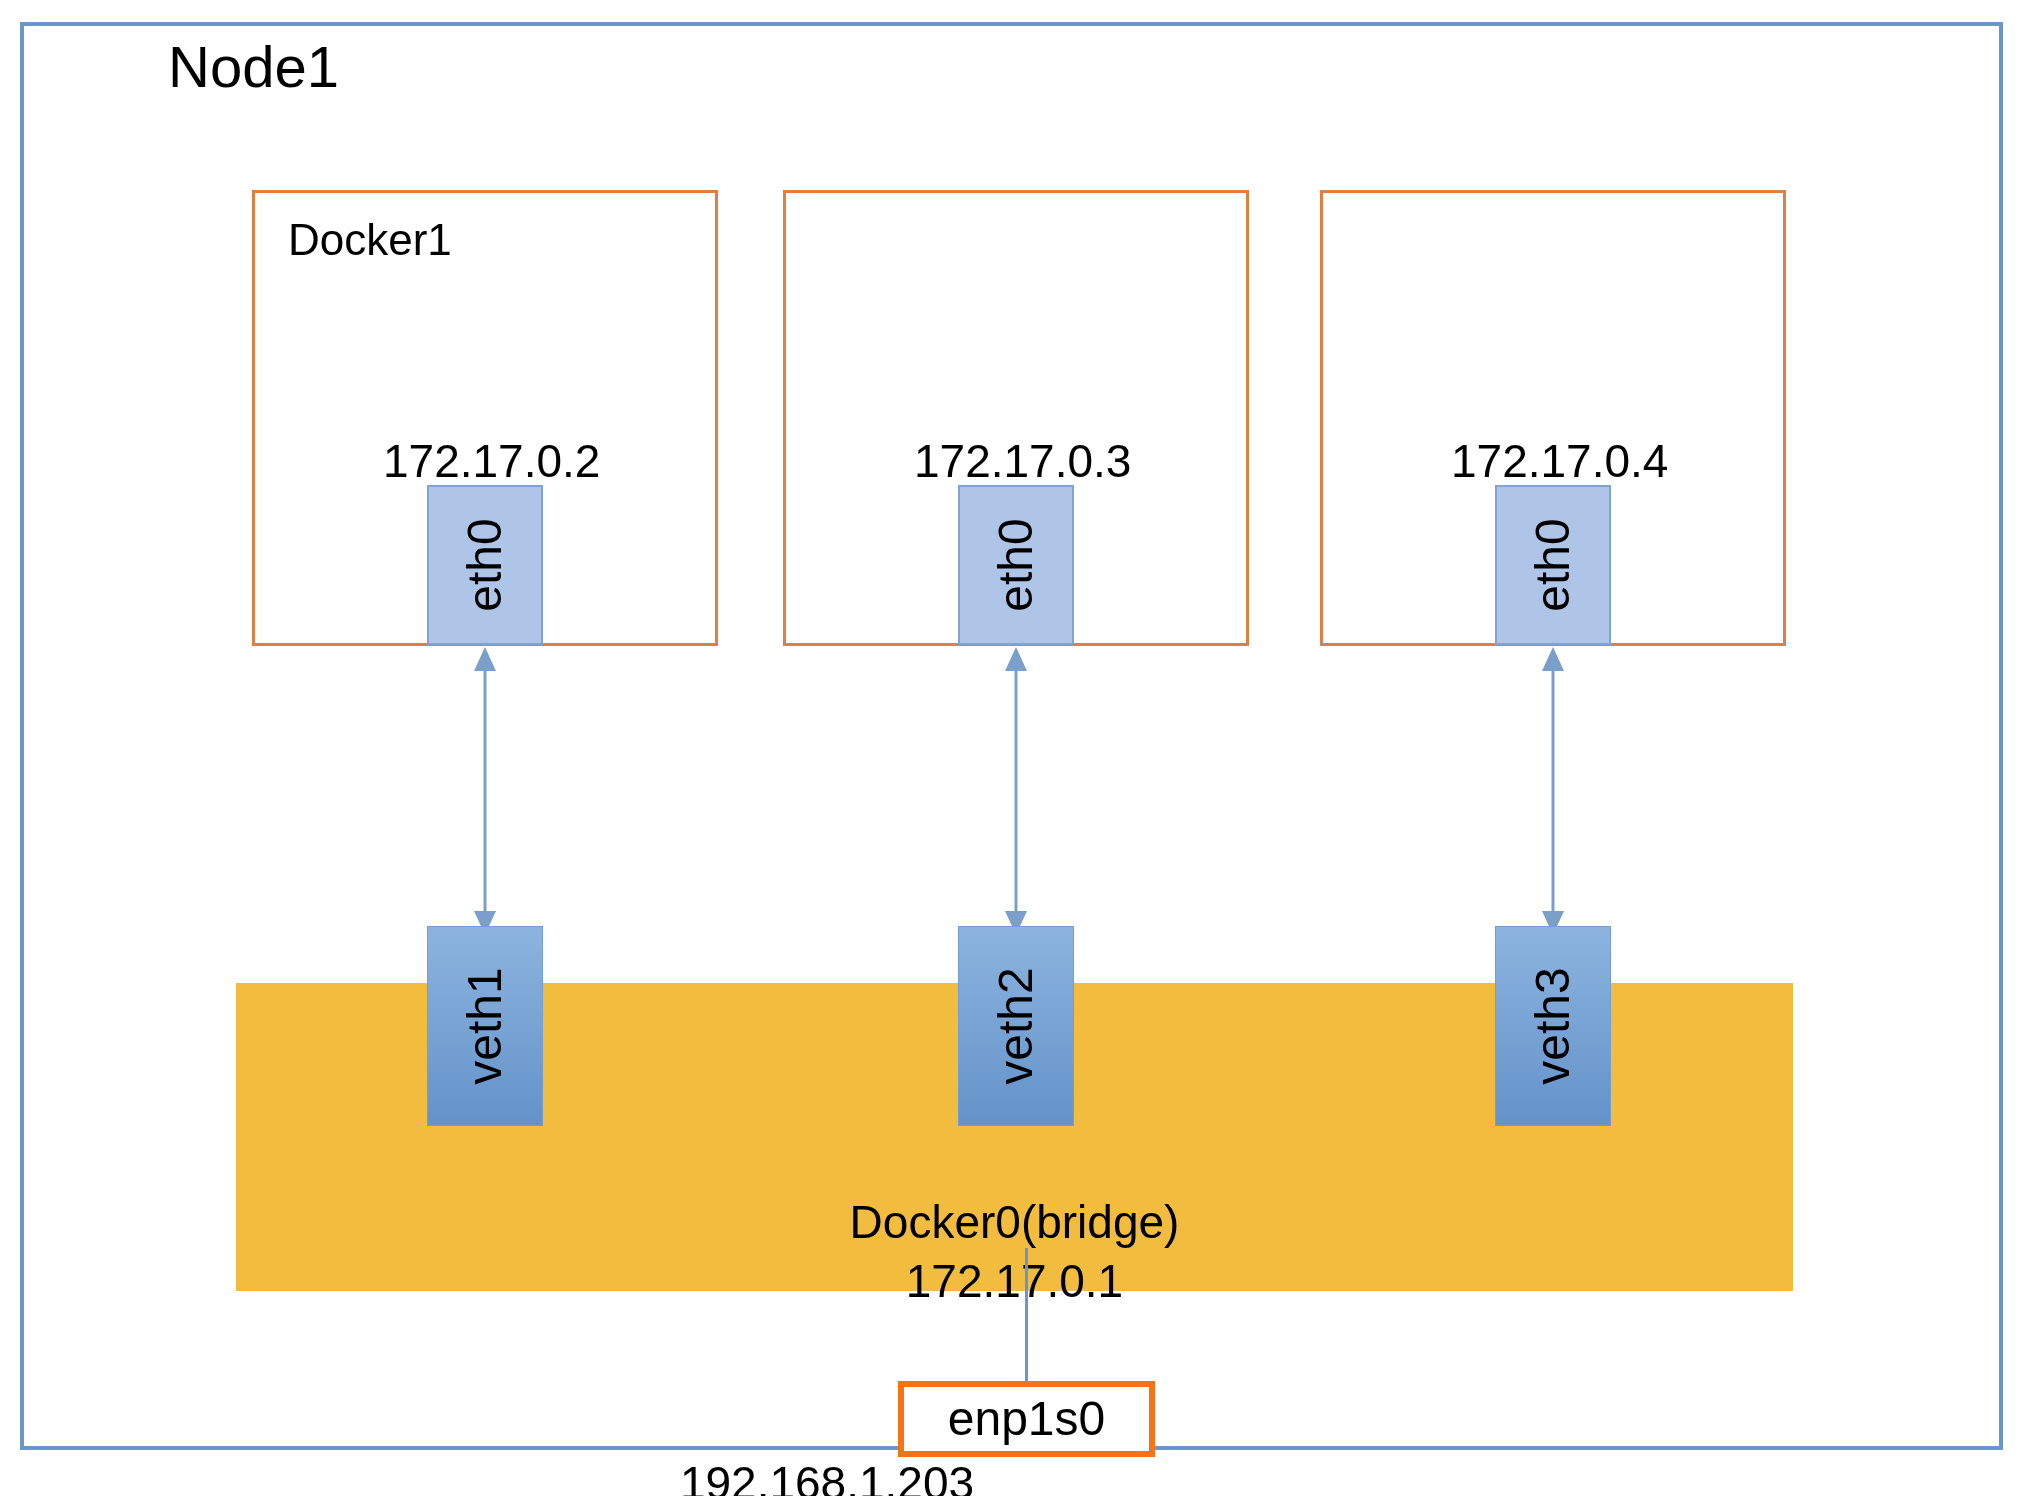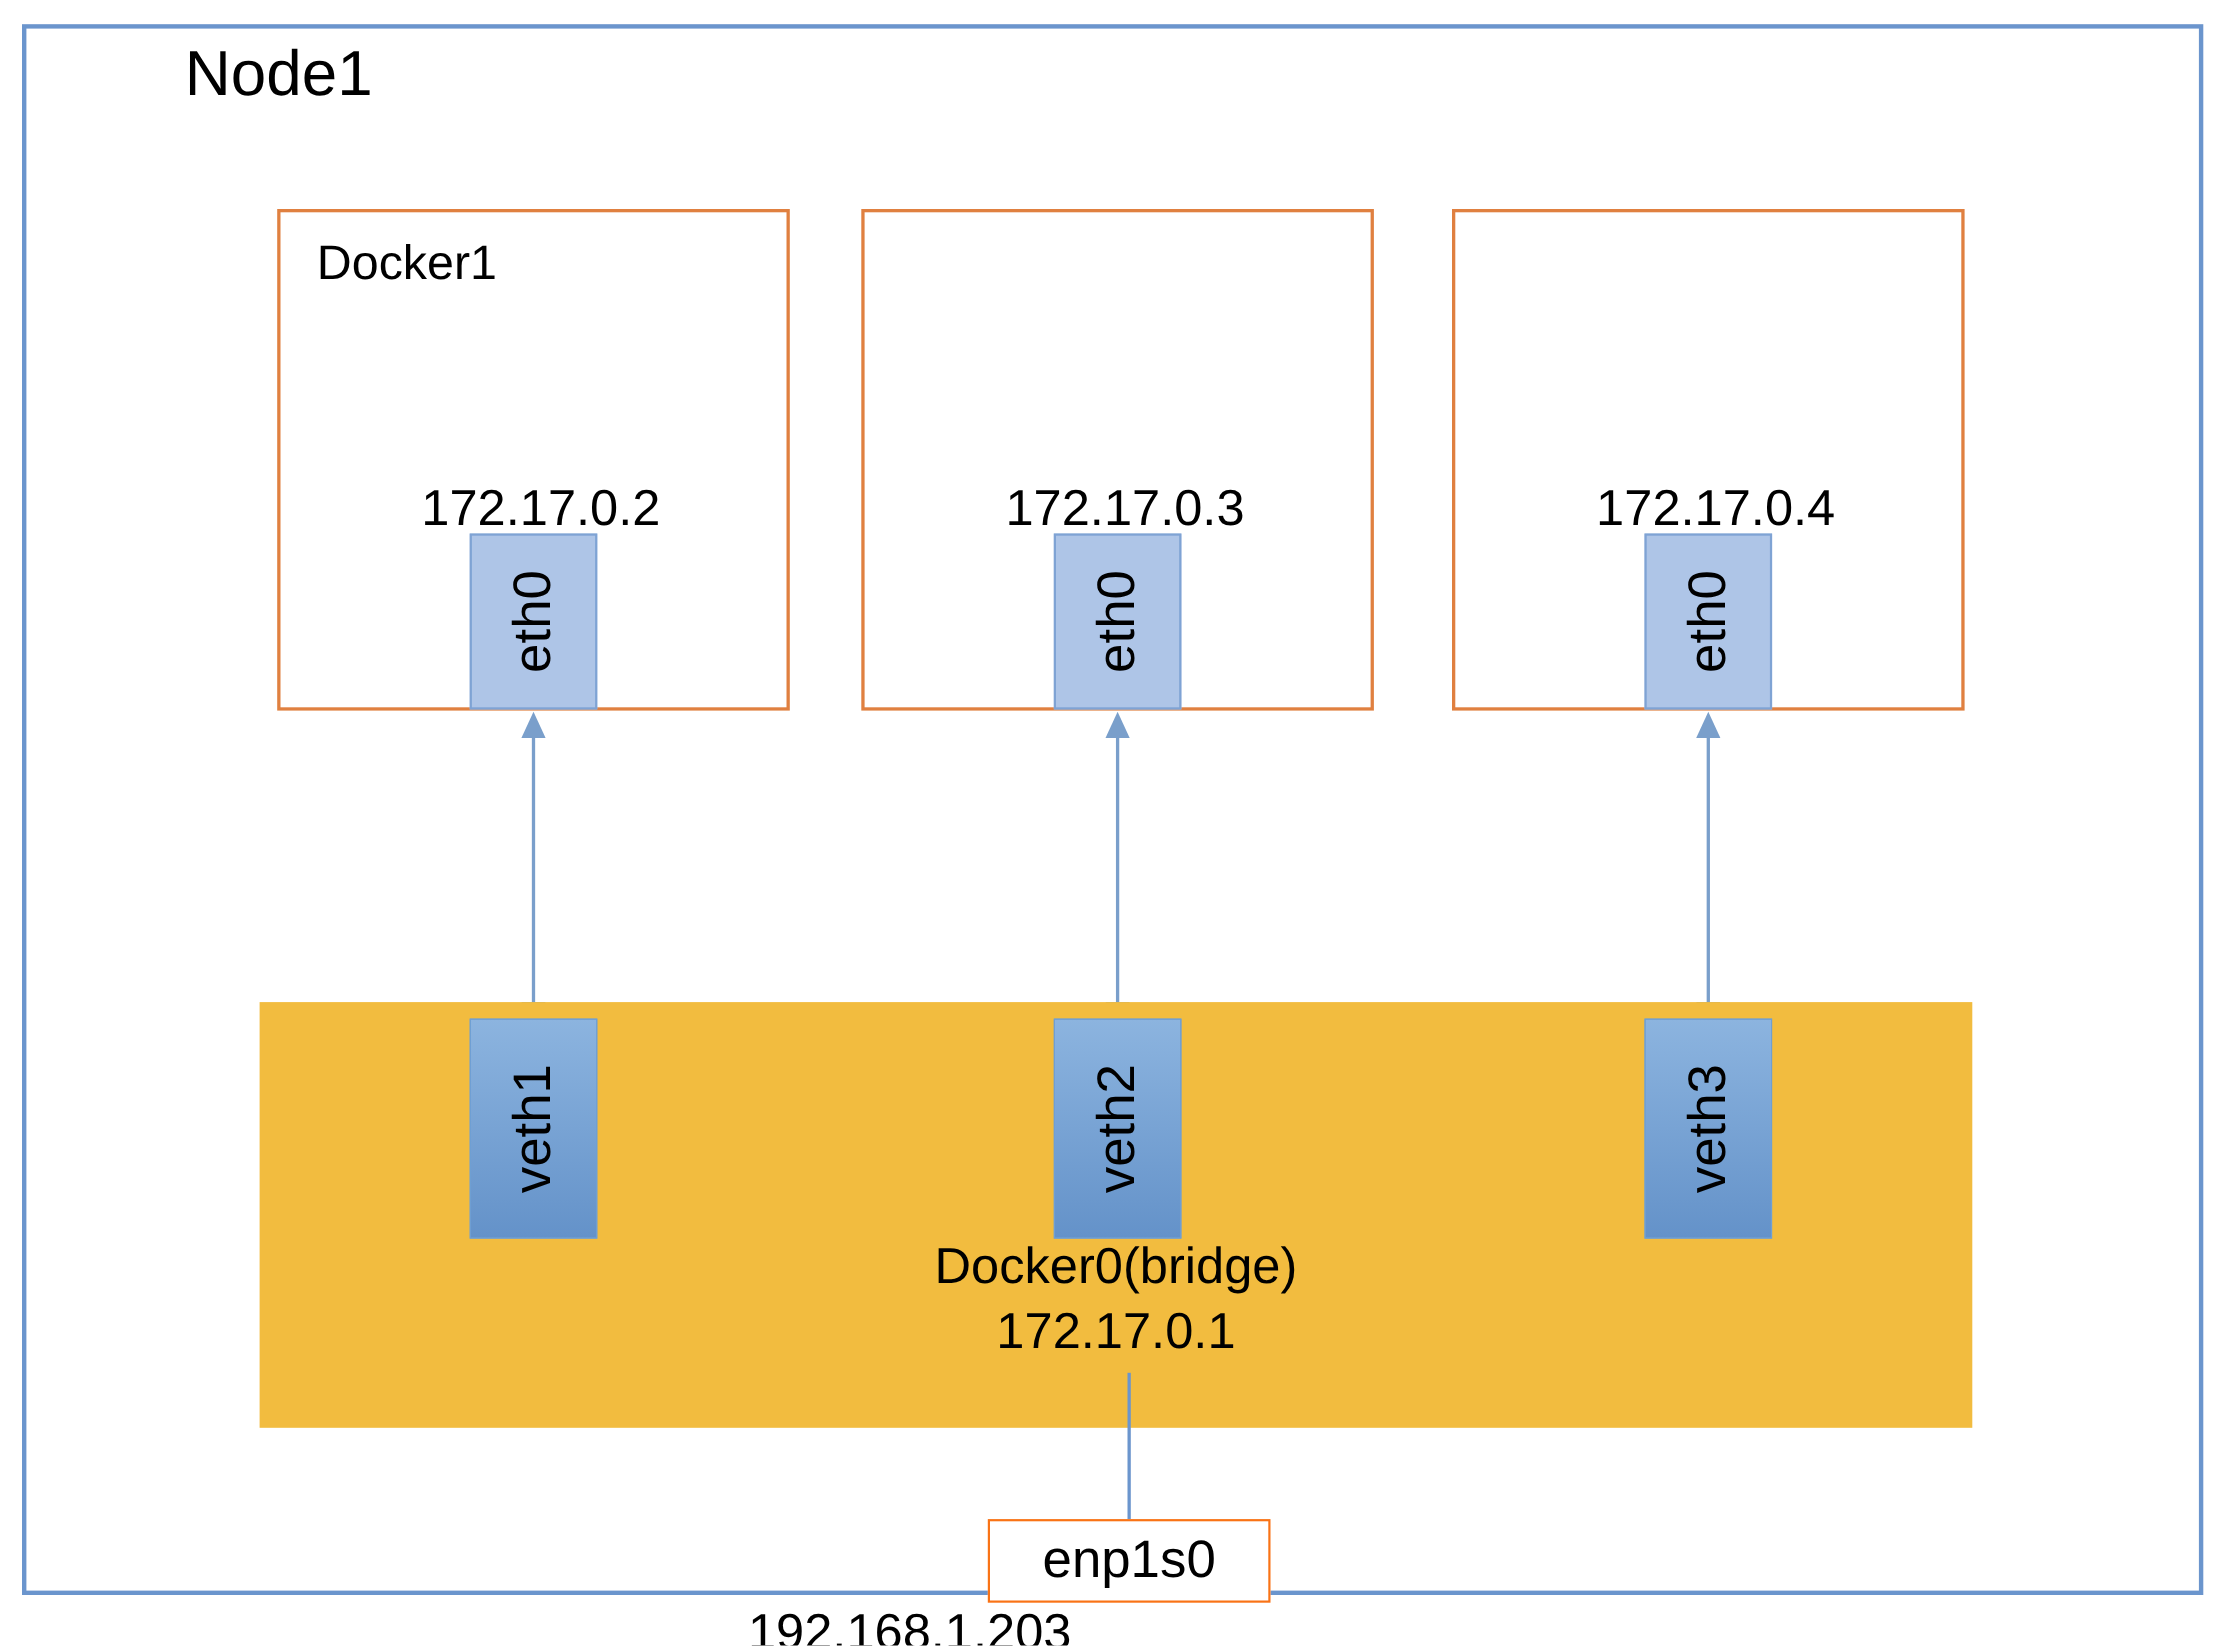--- a/index.html
+++ b/index.html
@@ -42,21 +42,21 @@
     position:absolute;top:438px;font-size:46px;line-height:1;white-space:nowrap;
   }
 
   
   .connector{
     position:absolute;top:645px;width:40px;height:292px;
   }
 
   
   .bridge{
-    position:absolute;left:236px;top:911px;width:1557px;height:387px;
+    position:absolute;left:236px;top:983px;width:1557px;height:308px;
     background:#f2bc3f;
   }
   .bridge-text{
     position:absolute;left:0;right:0;text-align:center;
     font-size:46px;line-height:1.28;white-space:nowrap;
   }
   .veth-box{
     position:absolute;top:926px;width:116px;height:200px;
     background:#6f9fd4;border:1px solid #6f9fd4;box-sizing:border-box;
     background-image:linear-gradient(to bottom,#8cb4df,#6492c9);
@@ -68,21 +68,21 @@
     font-size:48px;line-height:1;white-space:nowrap;
   }
 
   
   .nic-line{
     position:absolute;left:1025px;top:1248px;width:3px;height:133px;
     background:#6b95cd;
   }
   .nic-box{
     position:absolute;left:898px;top:1381px;width:257px;height:76px;
-    border:2px solid #f97316;box-sizing:border-box;background:#fff;
+    border:6px solid #f97316;box-sizing:border-box;background:#fff;
     display:flex;align-items:center;justify-content:center;
   }
   .nic-label{font-size:48px;line-height:1;white-space:nowrap;}
   .nic-ip{
     position:absolute;left:0;top:1460px;width:2030px;text-align:center;
     font-size:46px;line-height:1;white-space:nowrap;
   }
   .nic-ip span{position:relative;left:-188px;}
 </style>
 </head>

